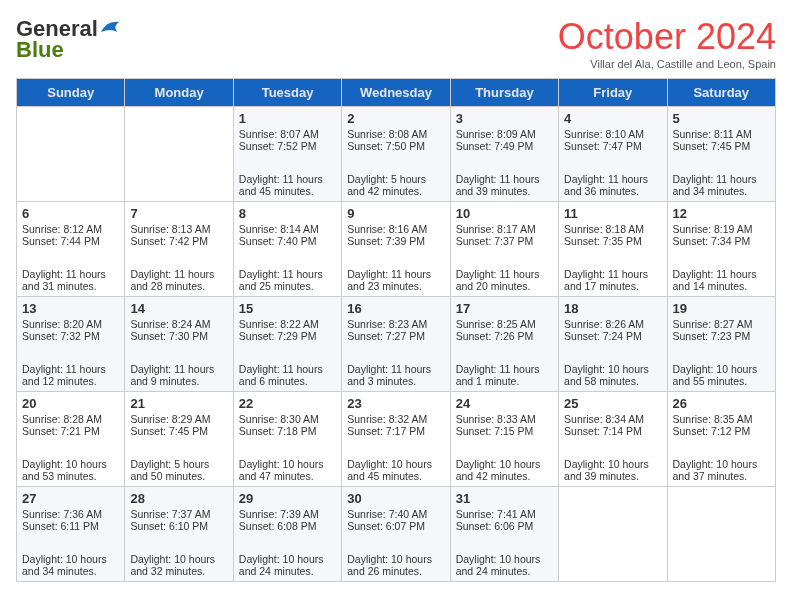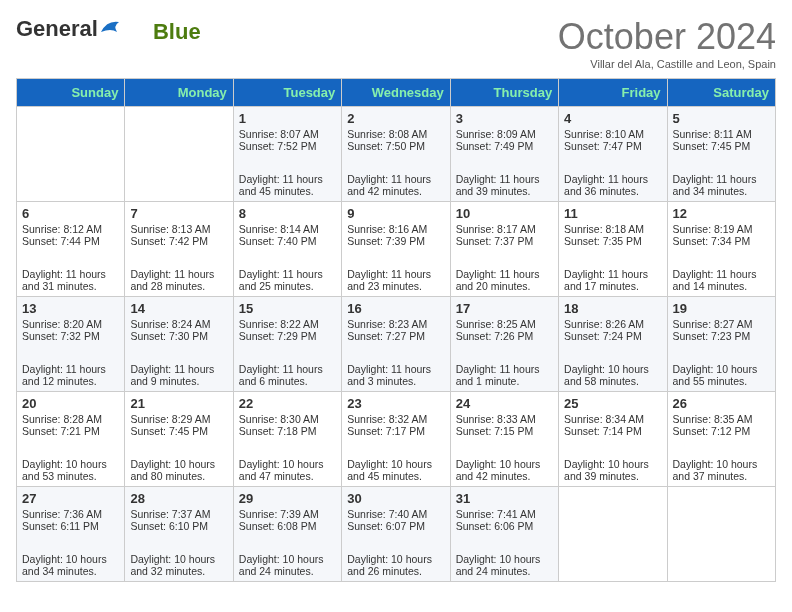--- a/index.html
+++ b/index.html
@@ -11,45 +11,45 @@
       padding: 16px;
     }
     .header {
       display: flex;
       justify-content: space-between;
       align-items: flex-start;
       margin-bottom: 8px;
     }
     .logo {
       display: flex;
-      align-items: flex-end;
-      gap: 32px;
+      flex-direction: column;
+      align-items: flex-start;
     }
     .title-block {
       text-align: right;
     }
     .month-title {
       font-size: 36px;
-      color: #737373;
+      color: #ef4444;
       font-weight: normal;
     }
     .location-title {
       font-size: 11px;
       color: #555;
     }
     table {
       width: 100%;
       border-collapse: collapse;
       table-layout: fixed;
     }
     thead tr th {
       background-color: #1565c0;
-      color: #86efac;
-      text-align: right;
-      padding: 6px 6px;
+      color: #e5e5e5;
+      text-align: center;
+      padding: 6px 12px;
       font-size: 13px;
       border: 1px solid #ccc;
     }
     tbody tr td {
       border: 1px solid #ccc;
       vertical-align: top;
       padding: 4px 5px;
       height: 90px;
       background: #fff;
       font-size: 10.5px;
@@ -112,21 +112,21 @@
         <td>
           <span class="day-num">1</span>
           <div class="sunrise">Sunrise: 8:07 AM</div>
           <div class="sunset">Sunset: 7:52 PM</div>
           <div class="daylight">Daylight: 11 hours and 45 minutes.</div>
         </td>
         <td>
           <span class="day-num">2</span>
           <div class="sunrise">Sunrise: 8:08 AM</div>
           <div class="sunset">Sunset: 7:50 PM</div>
-          <div class="daylight">Daylight: 11 hours and 42 minutes.</div>
+          <div class="daylight">Daylight: 5 hours and 42 minutes.</div>
         </td>
         <td>
           <span class="day-num">3</span>
           <div class="sunrise">Sunrise: 8:09 AM</div>
           <div class="sunset">Sunset: 7:49 PM</div>
           <div class="daylight">Daylight: 11 hours and 39 minutes.</div>
         </td>
         <td>
           <span class="day-num">4</span>
           <div class="sunrise">Sunrise: 8:10 AM</div>
@@ -232,21 +232,21 @@
         <td>
           <span class="day-num">20</span>
           <div class="sunrise">Sunrise: 8:28 AM</div>
           <div class="sunset">Sunset: 7:21 PM</div>
           <div class="daylight">Daylight: 10 hours and 53 minutes.</div>
         </td>
         <td>
           <span class="day-num">21</span>
           <div class="sunrise">Sunrise: 8:29 AM</div>
           <div class="sunset">Sunset: 7:45 PM</div>
-          <div class="daylight">Daylight: 10 hours and 80 minutes.</div>
+          <div class="daylight">Daylight: 5 hours and 50 minutes.</div>
         </td>
         <td>
           <span class="day-num">22</span>
           <div class="sunrise">Sunrise: 8:30 AM</div>
           <div class="sunset">Sunset: 7:18 PM</div>
           <div class="daylight">Daylight: 10 hours and 47 minutes.</div>
         </td>
         <td>
           <span class="day-num">23</span>
           <div class="sunrise">Sunrise: 8:32 AM</div>

